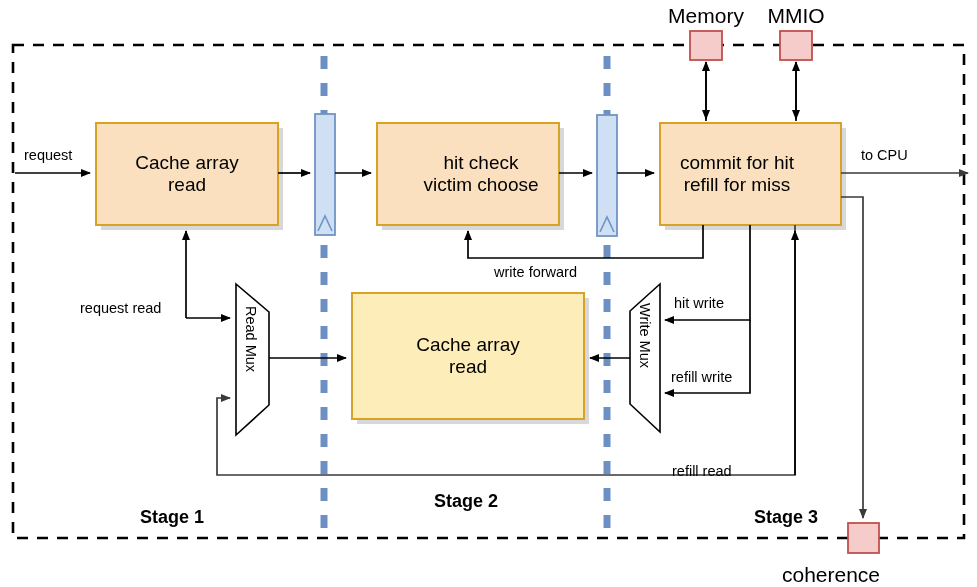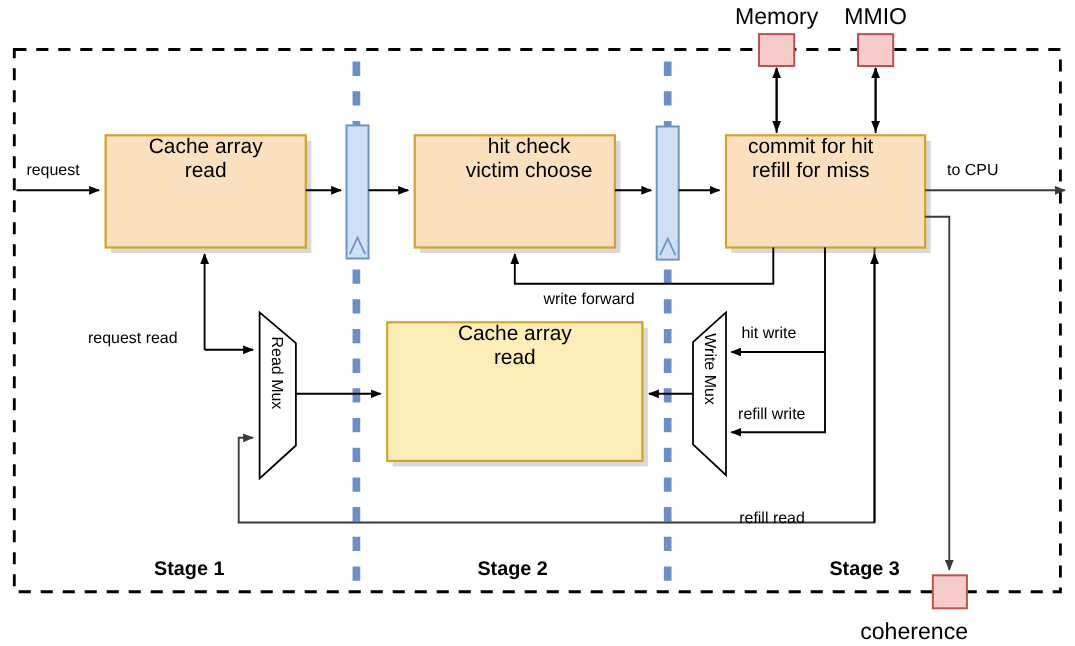--- a/index.html
+++ b/index.html
@@ -31,20 +31,21 @@
   }
   .lbl-sm { font-size: 14.5px; }
   .lbl-md { font-size: 21px; }
   .stage-lbl {
     font-size: 18px;
     font-weight: bold;
   }
   .box-txt {
     position: absolute;
     display: flex;
+    align-items: center;
     justify-content: center;
     text-align: center;
     font-size: 19px;
     color: #000000;
     pointer-events: none;
   }
   .mux-txt {
     position: absolute;
     font-size: 14.5px;
     color: #000000;
@@ -179,16 +180,16 @@
 
   <div class="lbl lbl-sm" style="left:24px; top:147px;">request</div>
   <div class="lbl lbl-sm" style="left:861px; top:147px;">to CPU</div>
   <div class="lbl lbl-sm" style="left:80px; top:267px;margin-top:33px;">request read</div>
   <div class="lbl lbl-sm" style="left:494px; top:264px;">write forward</div>
   <div class="lbl lbl-sm" style="left:674px; top:295px;">hit write</div>
   <div class="lbl lbl-sm" style="left:671px; top:369px;">refill write</div>
   <div class="lbl lbl-sm" style="left:672px; top:463px;">refill read</div>
 
   <div class="lbl stage-lbl center-x" style="left:172px; top:507px;">Stage 1</div>
-  <div class="lbl stage-lbl center-x" style="left:466px; top:507px;">Stage 2</div>
+  <div class="lbl stage-lbl center-x" style="left:466px; top:491px;">Stage 2</div>
   <div class="lbl stage-lbl center-x" style="left:786px; top:507px;">Stage 3</div>
 
 </div>
 
 </body></html>

